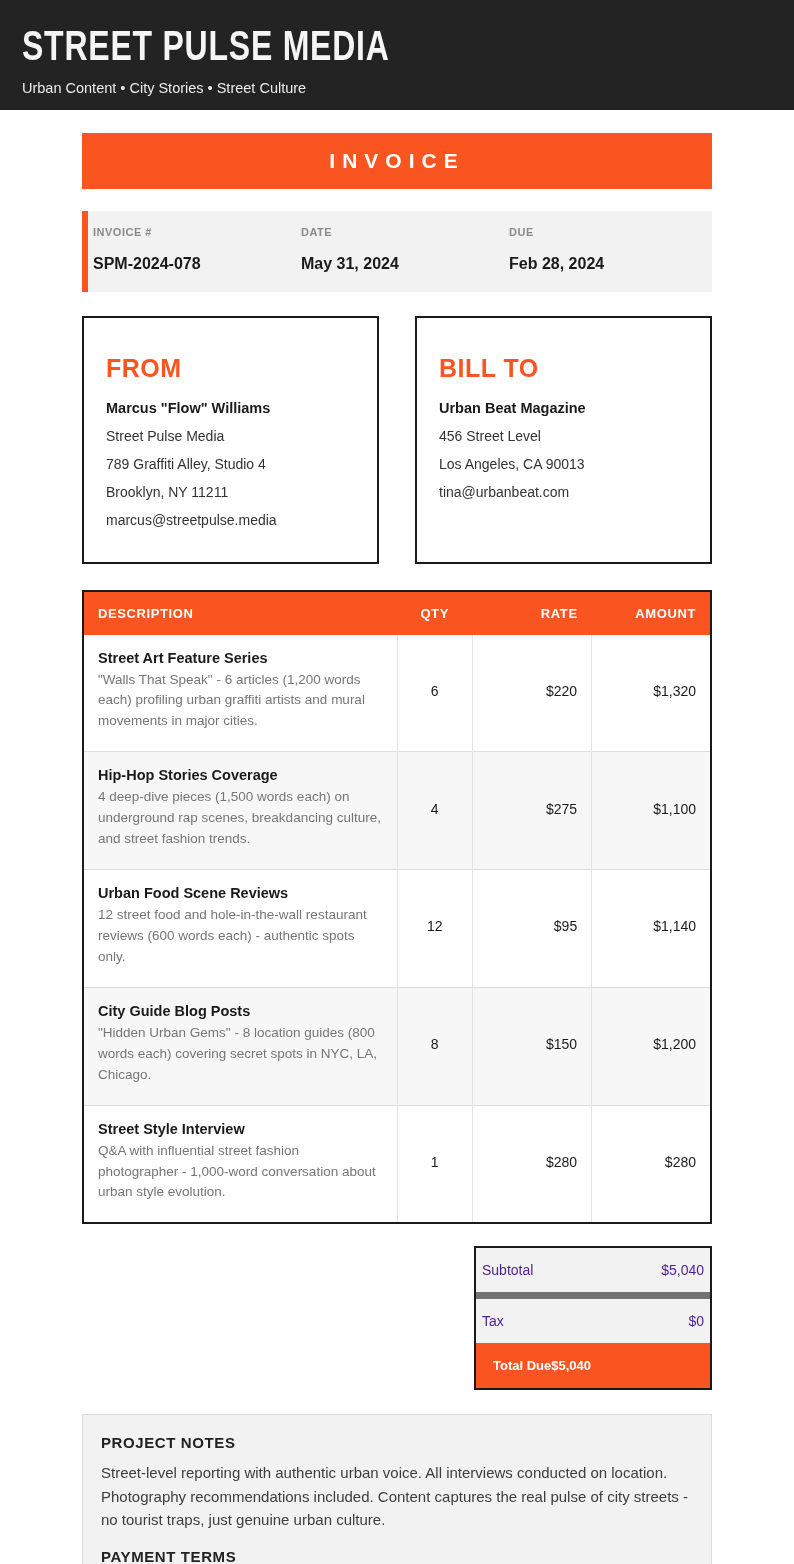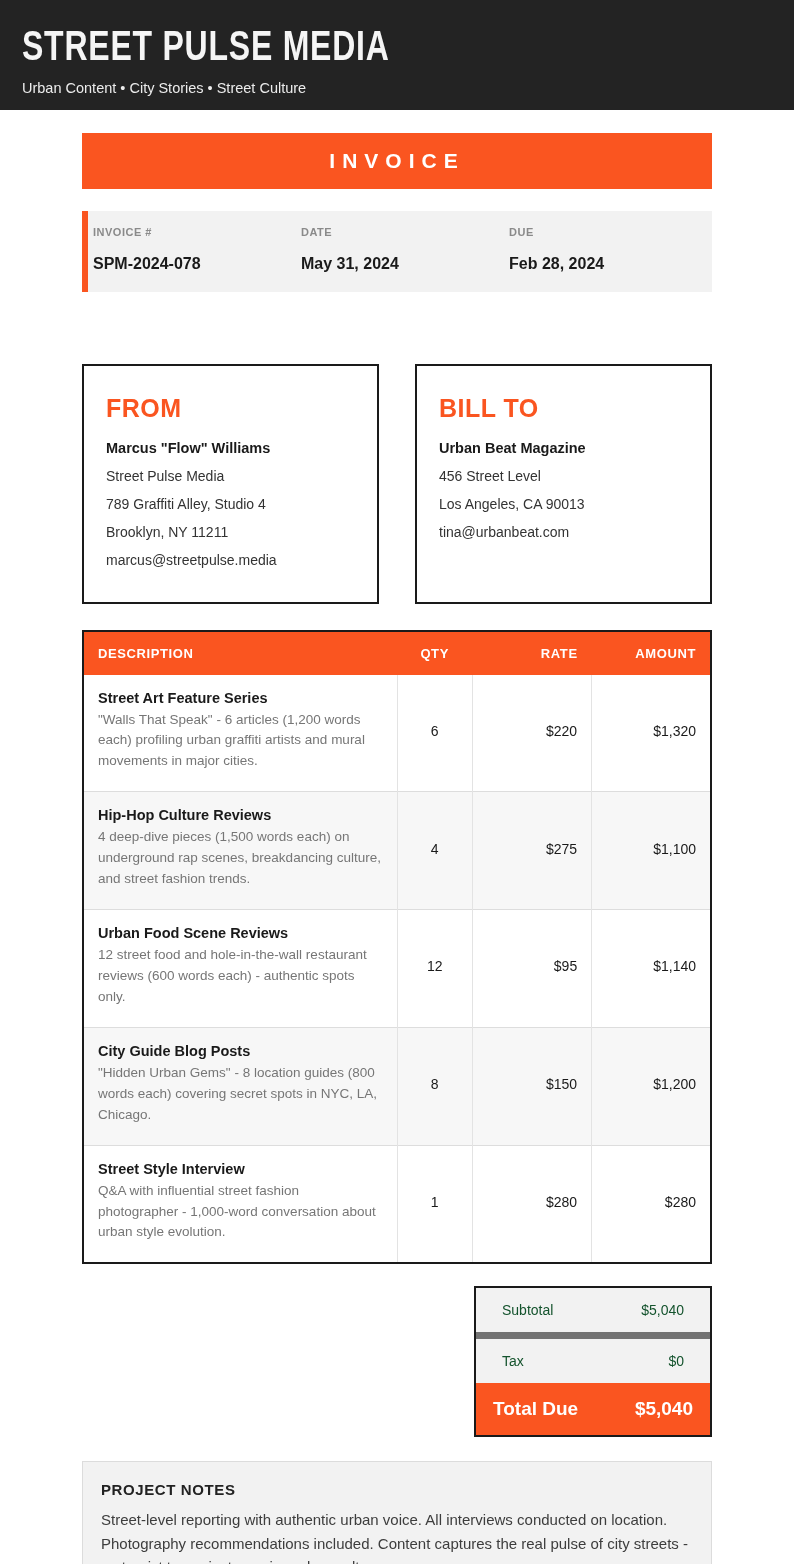--- a/index.html
+++ b/index.html
@@ -73,23 +73,22 @@
     font-size: 16px;
     font-weight: 700;
     color: #1a1a1a;
   }
 
   
   .address-row { margin-top: 24px; display: flex; gap: 36px; }
   .address-box {
     flex: 1;
     border: 2px solid #1a1a1a;
-    padding: 28px 22px 24px 22px;
+    padding: 36px 22px 24px 22px;
     background: #ffffff;
-    margin-top: 48px;
   }
   .address-heading {
     color: var(--accent);
     font-size: 25px;
     font-weight: 700;
     letter-spacing: 0.5px;
     margin-bottom: 14px;
   }
   .address-name { font-size: 14.5px; font-weight: 700; line-height: 1.6; margin-bottom: 5px; }
   .address-line { font-size: 14px; color: #333333; line-height: 1.65; margin-bottom: 5px; }
@@ -132,33 +131,32 @@
   .totals-box {
     width: 238px;
     margin: 22px 0 0 auto;
     border: 2px solid #1a1a1a;
   }
   .totals-row {
     display: flex;
     justify-content: space-between;
     align-items: center;
     background: #f2f2f2;
-    padding: 14px 26px;
+    padding: 14px 6px;
     font-size: 14px;
-    color: #14532d;
+    color: #4c1d95;
   }
   .totals-row + .totals-row { border-top: 7px solid #737373; }
   .totals-total {
     display: flex;
-    justify-content: space-between;
     align-items: center;
     background: var(--accent);
     color: #ffffff;
     font-weight: 700;
-    font-size: 19px;
+    font-size: 13px;
     padding: 15px 17px;
   }
 
   
   .notes-section {
     margin-top: 24px;
     background: #f2f2f2;
     border: 1px solid #dcdcdc;
     padding: 19px 18px 22px 18px;
   }
@@ -238,21 +236,21 @@
         <td>
           <div class="item-title">Street Art Feature Series</div>
           <div class="item-desc">"Walls That Speak" - 6 articles (1,200 words each) profiling urban graffiti artists and mural movements in major cities.</div>
         </td>
         <td class="td-qty">6</td>
         <td class="td-rate">$220</td>
         <td class="td-amount">$1,320</td>
       </tr>
       <tr>
         <td>
-          <div class="item-title">Hip-Hop Culture Reviews</div>
+          <div class="item-title">Hip-Hop Stories Coverage</div>
           <div class="item-desc">4 deep-dive pieces (1,500 words each) on underground rap scenes, breakdancing culture, and street fashion trends.</div>
         </td>
         <td class="td-qty">4</td>
         <td class="td-rate">$275</td>
         <td class="td-amount">$1,100</td>
       </tr>
       <tr>
         <td>
           <div class="item-title">Urban Food Scene Reviews</div>
           <div class="item-desc">12 street food and hole-in-the-wall restaurant reviews (600 words each) - authentic spots only.</div>

